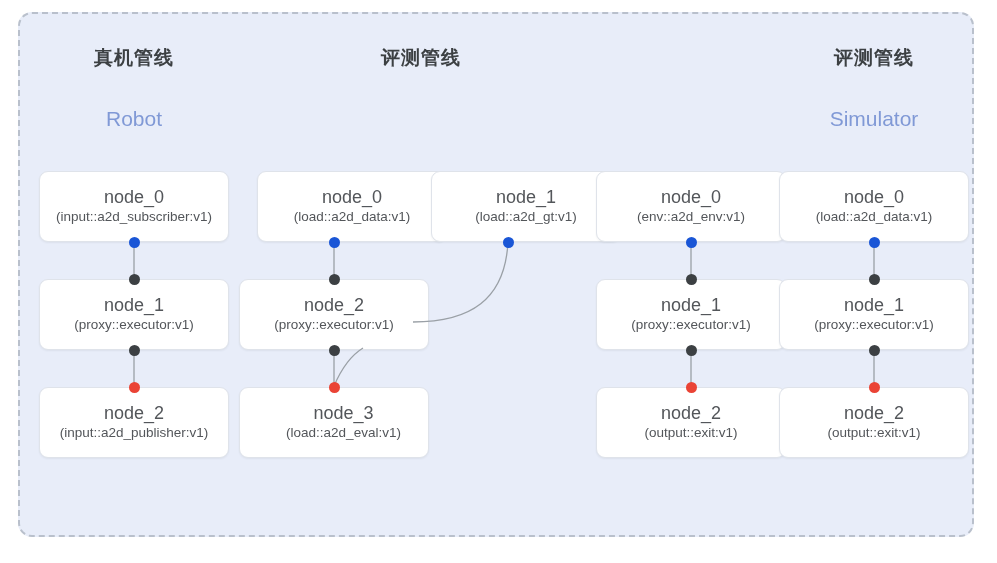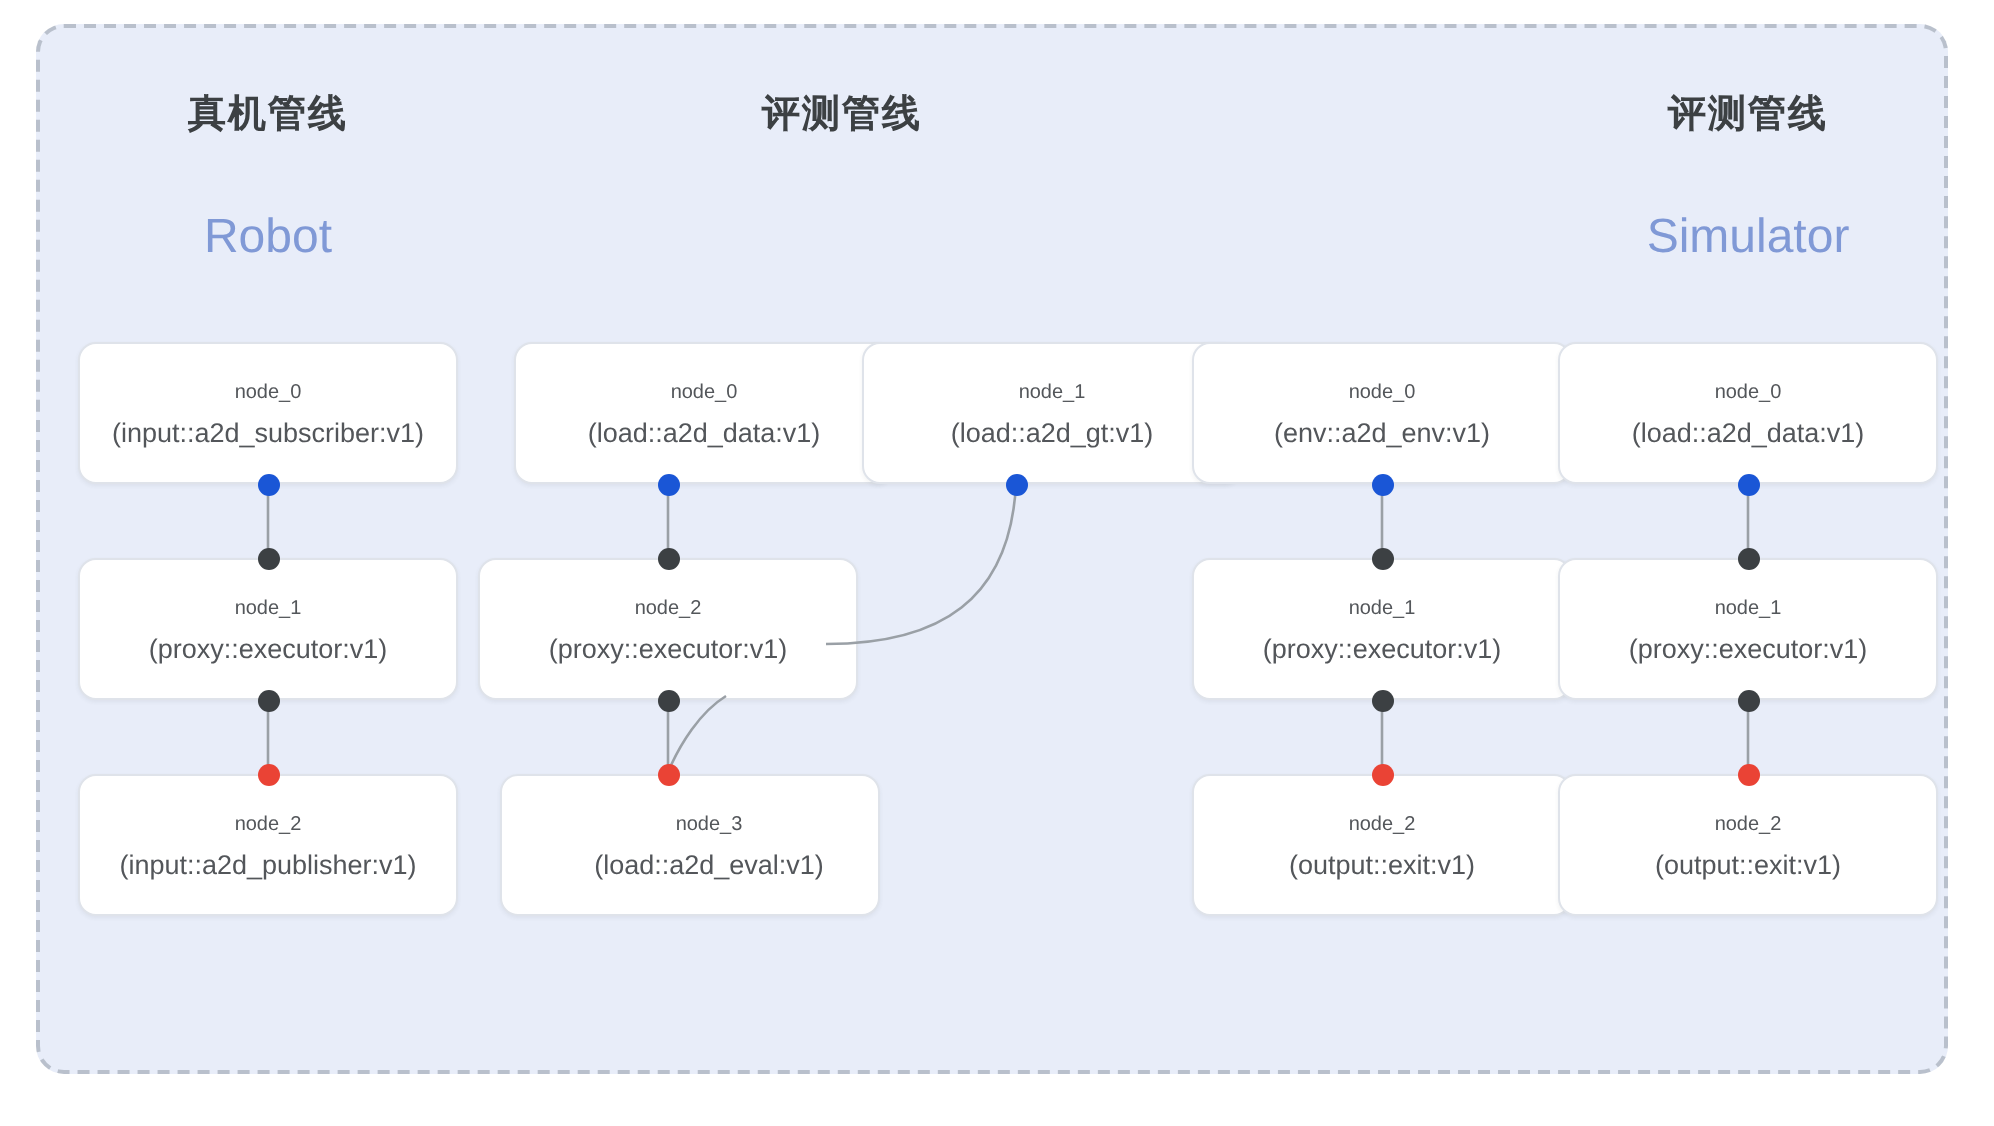--- a/index.html
+++ b/index.html
@@ -56,21 +56,21 @@
     font-weight: bold;
     color: #3c4043;
     text-align: center;
     letter-spacing: 1px;
     line-height: 24px;
     height: 24px;
   }
 
   .col-title-en {
     margin-top: 36px;
-    font-size: 24px;
+    font-size: 21px;
     font-weight: normal;
     color: #8099d6;
     text-align: center;
     line-height: 26px;
     height: 26px;
   }
 
   
   .node {
     position: absolute;
@@ -81,21 +81,21 @@
     width: 190px;
     height: 71px;
     display: flex;
     flex-direction: column;
     align-items: center;
     justify-content: center;
     box-shadow: 0 1px 2px rgba(60,64,67,0.07);
   }
 
   .node-title {
-    font-size: 10px;
+    font-size: 18px;
     color: #53565a;
     line-height: 18px;
     text-align: center;
   }
 
   .node-sub {
     font-size: 13.5px;
     color: #53565a;
     line-height: 18px;
     text-align: center;
@@ -204,21 +204,21 @@
     <div class="node-sub">(load::a2d_data:v1)</div>
   </div>
   <div class="node" style="left:431px; top:171px;">
     <div class="node-title">node_1</div>
     <div class="node-sub">(load::a2d_gt:v1)</div>
   </div>
   <div class="node" style="left:239px; top:279px; width:190px;">
     <div class="node-title">node_2</div>
     <div class="node-sub">(proxy::executor:v1)</div>
   </div>
-  <div class="node" style="left:250px; top:387px; width:190px;padding-left:19px;">
+  <div class="node" style="left:239px; top:387px; width:190px;padding-left:19px;">
     <div class="node-title">node_3</div>
     <div class="node-sub">(load::a2d_eval:v1)</div>
   </div>
   <div class="port port-out" style="left:334px; top:242px;"></div>
   <div class="port port-out" style="left:508px; top:242px;"></div>
   <div class="port port-mid" style="left:334px; top:279px;"></div>
   <div class="port port-mid" style="left:334px; top:350px;"></div>
   <div class="port port-in" style="left:334px; top:387px;"></div>
 
   <div class="node" style="left:596px; top:171px;">

